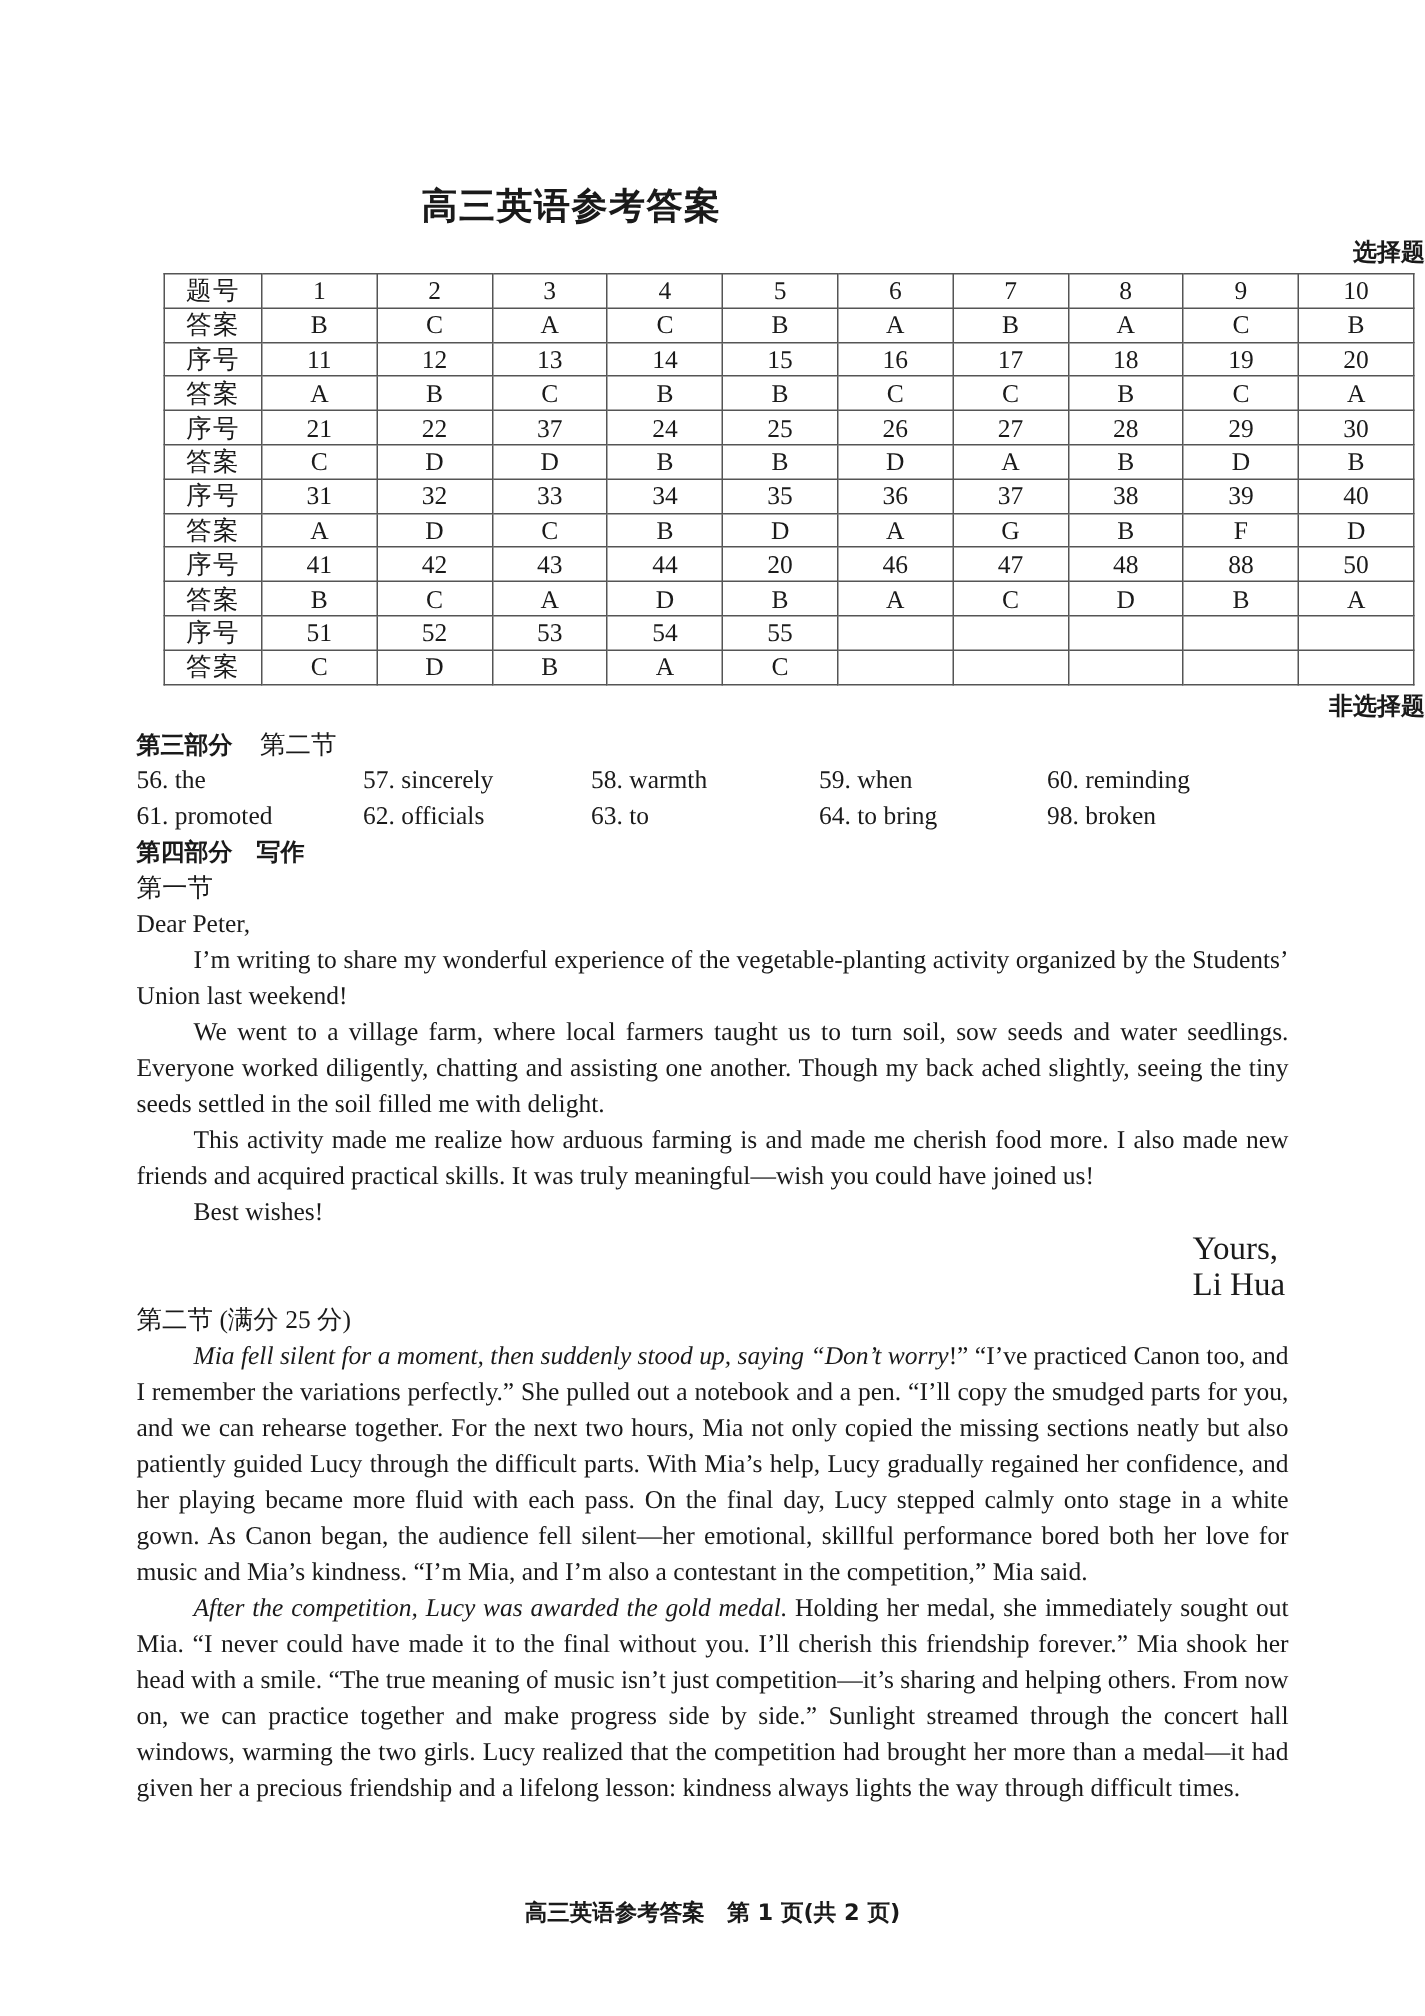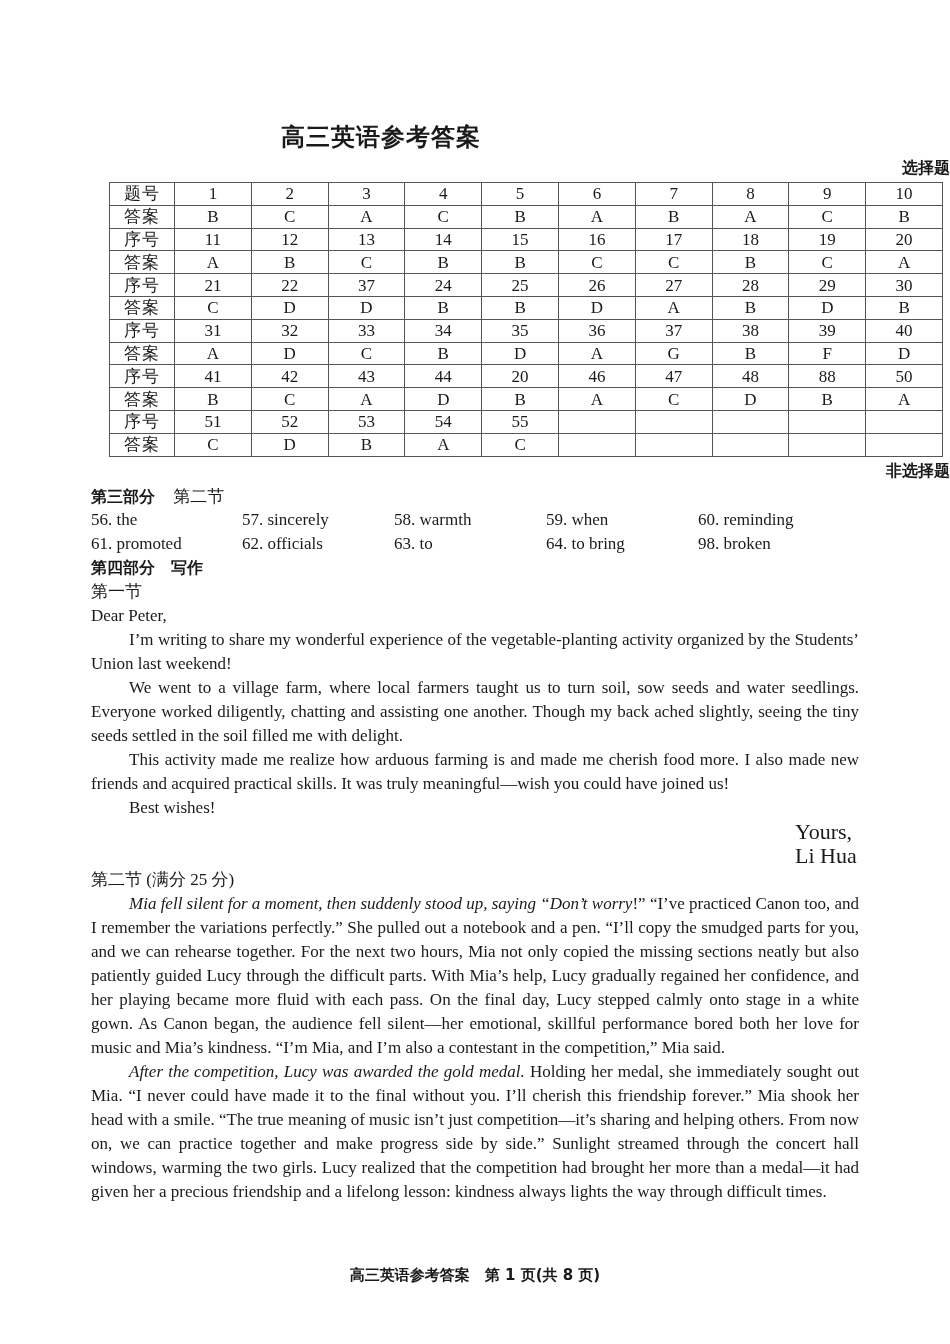--- a/index.html
+++ b/index.html
@@ -234,14 +234,14 @@
 
   <div class="sign" style="top:820px;">Yours,</div>
   <div class="sign" style="top:844px;">Li Hua</div>
 
   <div class="text-block" style="top:868px;">
     <p>第二节 (满分 25 分)</p>
     <p class="indent"><i>Mia fell silent for a moment, then suddenly stood up, saying “Don’t worry</i><span>!” “I’ve practiced Canon too, and I remember the variations perfectly.” She pulled out a notebook and a pen. “I’ll copy the smudged parts for you, and we can rehearse together. For the next two hours, Mia not only copied the missing sections neatly but also patiently guided Lucy through the difficult parts. With Mia’s help, Lucy gradually regained her confidence, and her playing became more fluid with each pass. On the final day, Lucy stepped calmly onto stage in a white gown. As Canon began, the audience fell silent—her emotional, skillful performance bored both her love for music and Mia’s kindness. “I’m Mia, and I’m also a contestant in the competition,” Mia said.</span></p>
     <p class="indent"><i>After the competition, Lucy was awarded the gold medal.</i><span> Holding her medal, she immediately sought out Mia. “I never could have made it to the final without you. I’ll cherish this friendship forever.” Mia shook her head with a smile. “The true meaning of music isn’t just competition—it’s sharing and helping others. From now on, we can practice together and make progress side by side.” Sunlight streamed through the concert hall windows, warming the two girls. Lucy realized that the competition had brought her more than a medal—it had given her a precious friendship and a lifelong lesson: kindness always lights the way through difficult times.</span></p>
   </div>
 
-  <div class="footer">高三英语参考答案　第 1 页(共 8 页)</div>
+  <div class="footer">高三英语参考答案　第 1 页(共 2 页)</div>
 </div>
 
 </body></html>

